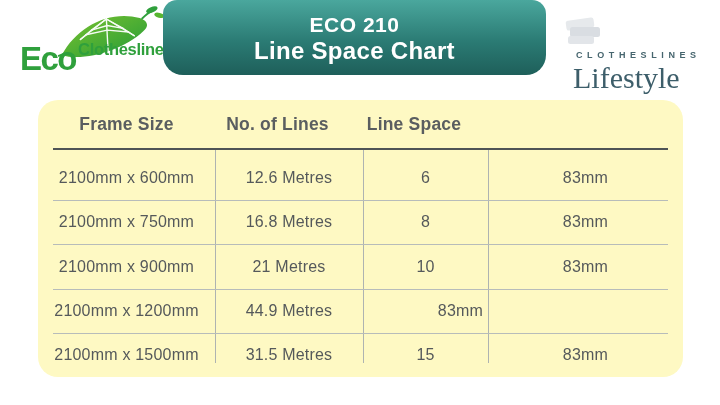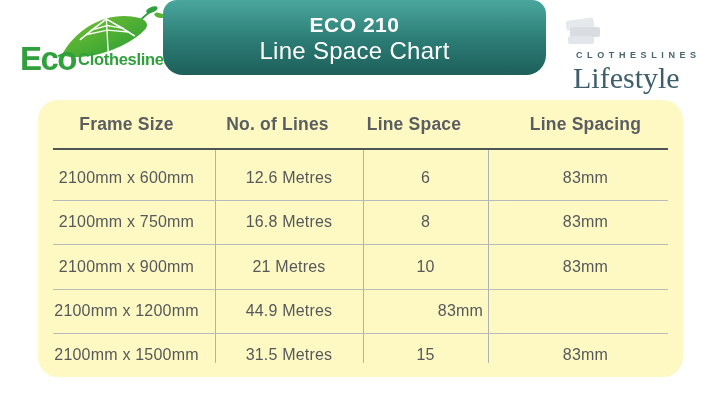--- a/index.html
+++ b/index.html
@@ -3,32 +3,32 @@
 <meta charset="utf-8">
 <style>
   * { margin:0; padding:0; box-sizing:border-box; }
   html,body { width:720px; height:405px; }
   body { font-family:"Liberation Sans", sans-serif; background:#ffffff; overflow:hidden; }
   .page { position:relative; width:720px; height:405px; background:#ffffff; }
 
   
   .eco-logo { position:absolute; left:16px; top:4px; width:152px; height:72px; }
   .eco-leaf { position:absolute; left:36px; top:2px; width:118px; height:52px; }
-  .eco-text { position:absolute; left:4px; top:36px; display:flex; align-items:center; white-space:nowrap; }
+  .eco-text { position:absolute; left:4px; top:36px; display:flex; align-items:flex-start; white-space:nowrap; }
   .eco-brand { font-size:33px; font-weight:700; color:#2fa03c; letter-spacing:-1.5px; }
   .eco-suffix { font-size:16.5px; font-weight:700; color:#2fa03c; letter-spacing:-0.3px; margin-left:2px; }
 
   
   .banner { position:absolute; left:163px; top:0; width:383px; height:75px;
             background:linear-gradient(180deg,#4aa79d 0%, #2b7b74 55%, #1e5f5a 100%);
             border-radius:14px 14px 20px 20px;
             display:flex; flex-direction:column; align-items:center; justify-content:center;
             color:#ffffff; text-align:left; padding-top:2px; }
   .banner-line1 { font-size:21px; font-weight:700; letter-spacing:0.5px; line-height:1.15; }
-  .banner-line2 { font-size:24px; font-weight:400; letter-spacing:0.3px; line-height:1.15; }
+  .banner-line2 { font-size:24px; font-weight:700; letter-spacing:0.3px; line-height:1.15; }
 
   
   .life-logo { position:absolute; left:560px; top:12px; width:152px; height:56px; }
   .towels { position:absolute; left:2px; top:3px; width:44px; height:32px; z-index:0; }
   .life-brand { position:absolute; left:13px; top:2px; z-index:1; font-family:"Liberation Serif", serif;
                 font-size:30px; font-weight:400; color:#3d5e6a; letter-spacing:0px;margin-top:47px; }
   .life-sub { position:absolute; left:16px; top:38px; z-index:1; font-size:9px; font-weight:700;
               color:#46656e; letter-spacing:4.6px; white-space:nowrap; }
 
   
@@ -93,21 +93,20 @@
     </svg>
     <div class="life-brand">Lifestyle</div>
     <div class="life-sub">CLOTHESLINES</div>
   </div>
 
   <div class="table-card">
     <div class="thead">
       <div class="cell c1">Frame Size</div>
       <div class="cell c3">No. of Lines</div>
       <div class="cell c2">Line Space</div>
-      <div class="cell c4">Line Spacing</div>
     </div>
     <div class="head-rule"></div>
     <div class="vline v1"></div>
     <div class="vline v2"></div>
     <div class="vline v3"></div>
 
     <div class="tbody">
       <div class="trow">
         <div class="cell c1">2100mm x 600mm</div>
         <div class="cell c2">12.6 Metres</div>

